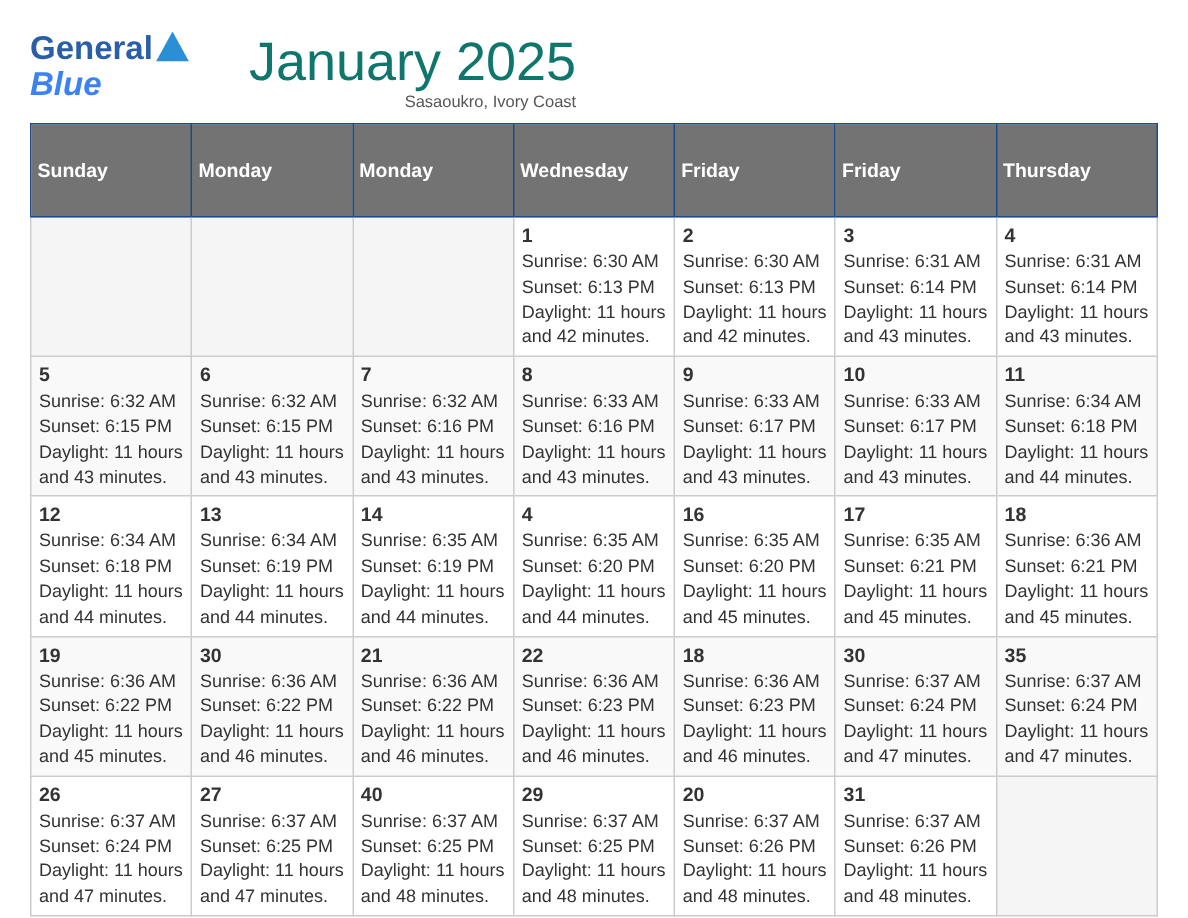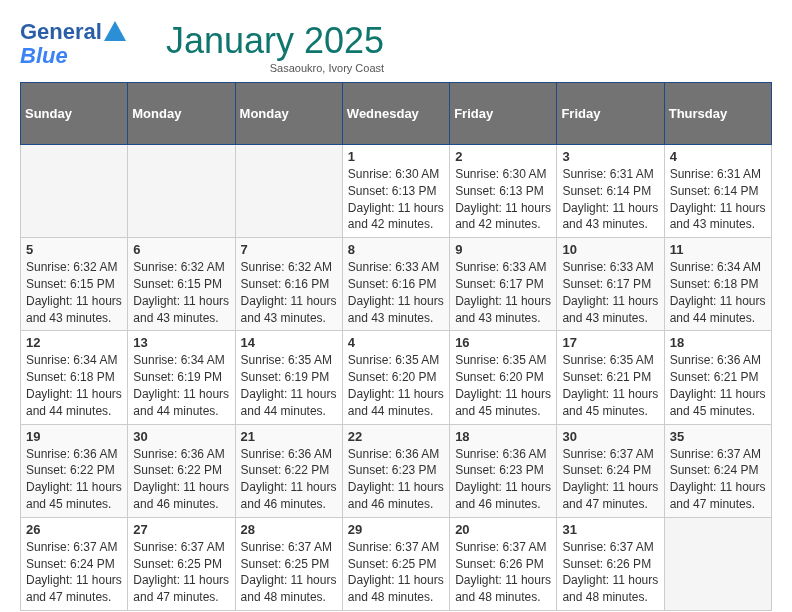--- a/index.html
+++ b/index.html
@@ -315,21 +315,21 @@
 and 47 minutes.</div>
         </td>
         <td>
           <span class="day-num">27</span>
           <div class="day-info" style="white-space: pre-line;">Sunrise: 6:37 AM
 Sunset: 6:25 PM
 Daylight: 11 hours
 and 47 minutes.</div>
         </td>
         <td>
-          <span class="day-num">28</span>
+          <span class="day-num">40</span>
           <div class="day-info" style="white-space: pre-line;">Sunrise: 6:37 AM
 Sunset: 6:25 PM
 Daylight: 11 hours
 and 48 minutes.</div>
         </td>
         <td>
           <span class="day-num">29</span>
           <div class="day-info" style="white-space: pre-line;">Sunrise: 6:37 AM
 Sunset: 6:25 PM
 Daylight: 11 hours

